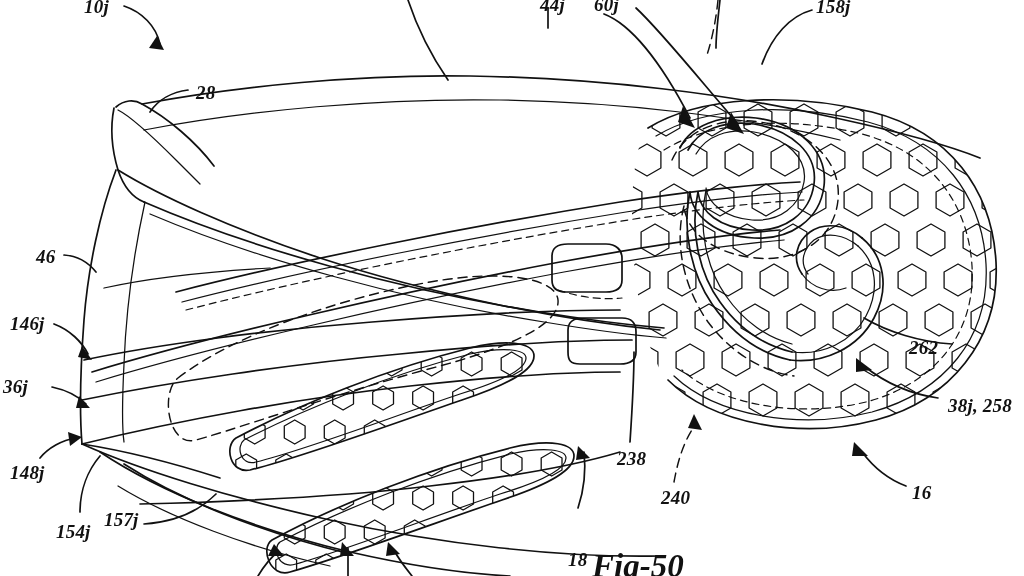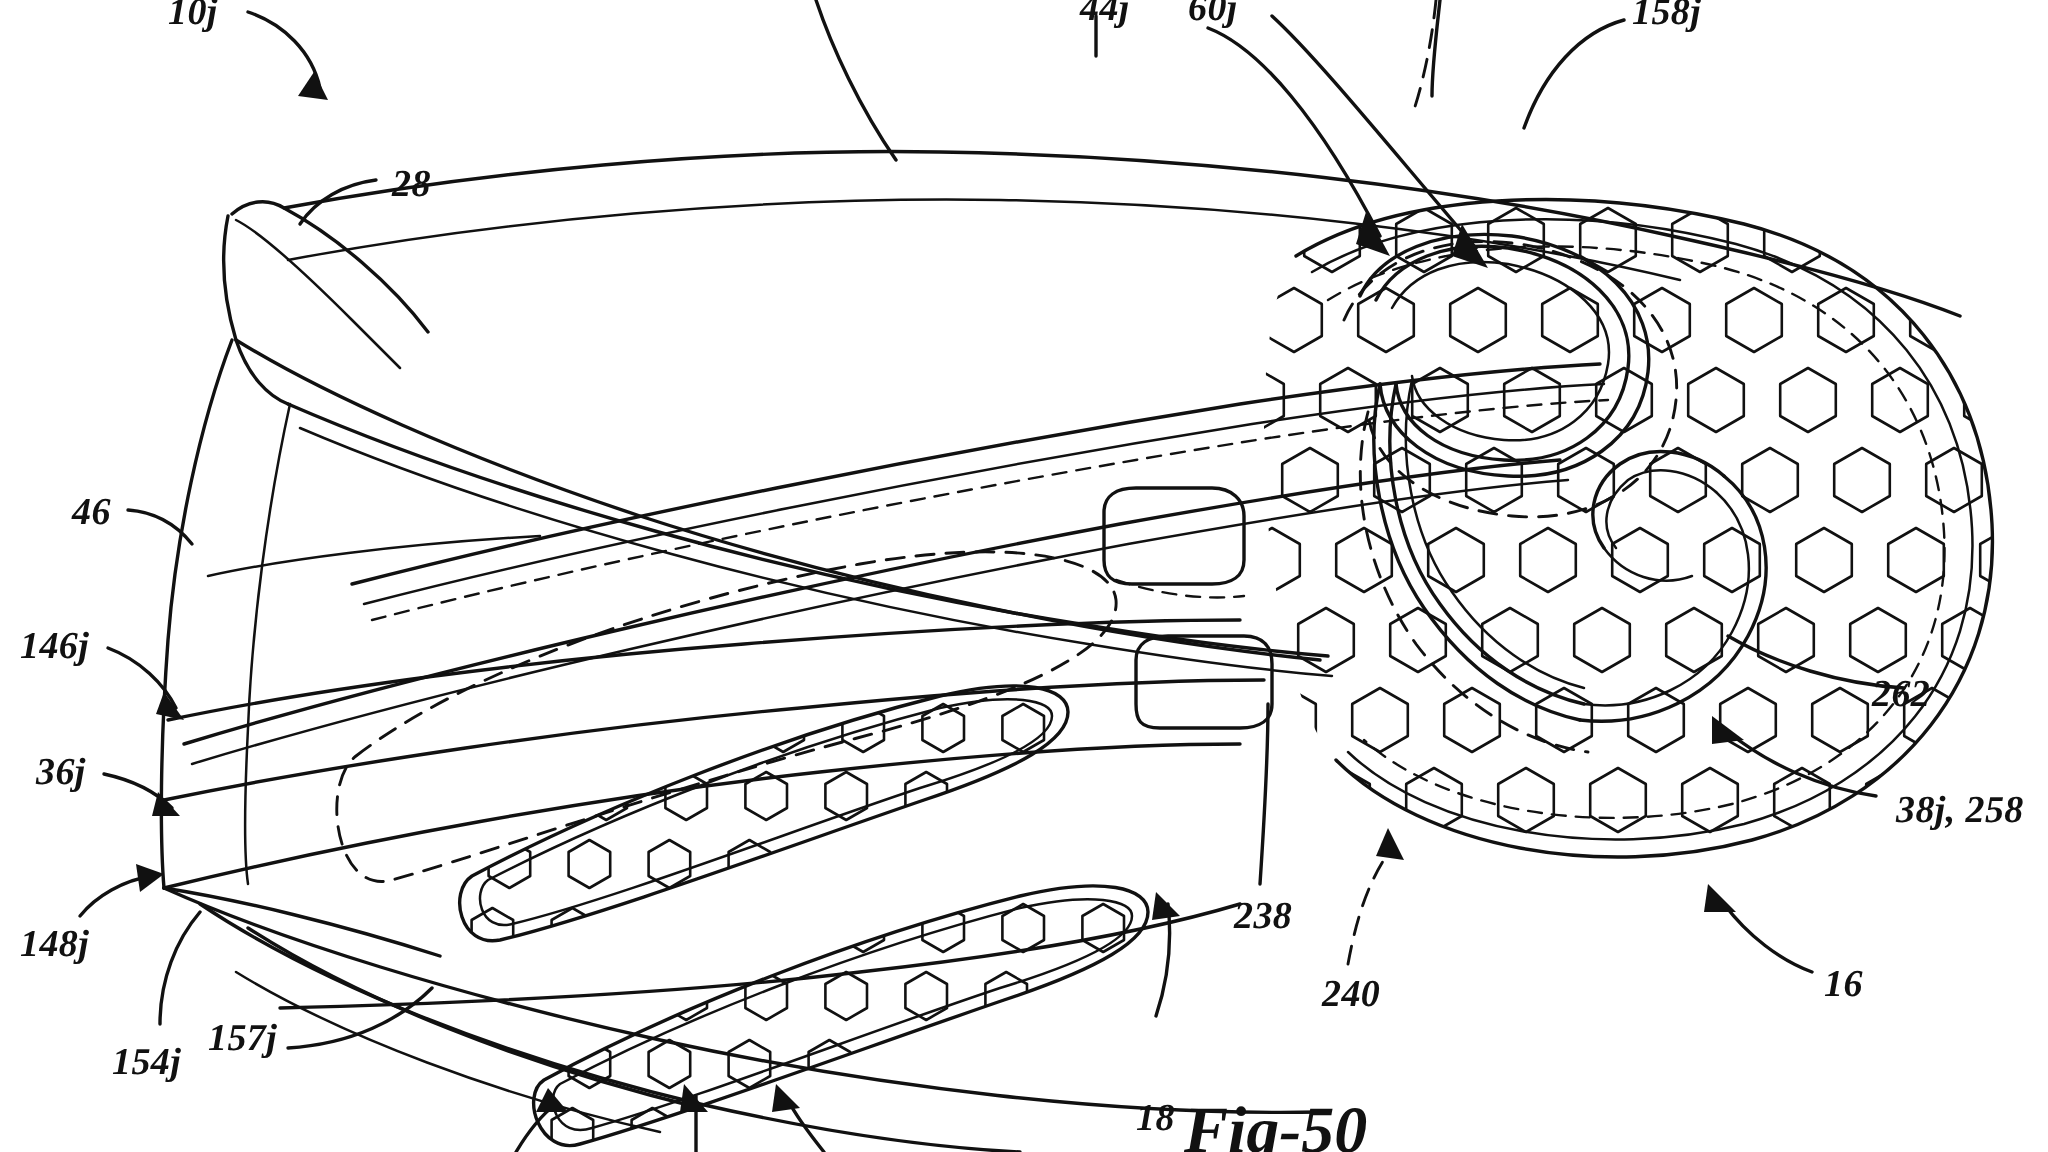--- a/index.html
+++ b/index.html
@@ -436,28 +436,28 @@
     <path class="ld" d="M720 0 C718 18 716 34 716 48"></path>
     <path class="d" d="M718 0 C716 20 712 40 706 58"></path>
   </g>
 </svg>
 
 <div id="labels">
       <div class="lbl" style="left: 84px; top: -4px;">10j</div>
       <div class="lbl" style="left: 196px; top: 82px;">28</div>
       <div class="lbl" style="left: 36px; top: 246px;">46</div>
       <div class="lbl" style="left: 10px; top: 313px;">146j</div>
-      <div class="lbl" style="left: 18px; top: 376px; font-style: italic;">36j</div>
+      <div class="lbl" style="left: 3px; top: 376px; font-style: italic;">36j</div>
       <div class="lbl" style="left: 10px; top: 462px; text-align: center;">148j</div>
       <div class="lbl" style="left: 56px; top: 521px;">154j</div>
       <div class="lbl" style="left: 104px; top: 509px;">157j</div>
       <div class="lbl" style="left: 540px; top: -6px;">44j</div>
       <div class="lbl" style="left: 594px; top: -6px;">60j</div>
       <div class="lbl" style="left: 816px; top: -4px;">158j</div>
-      <div class="lbl" style="left: 936px; top: 337px;">262</div>
+      <div class="lbl" style="left: 909px; top: 337px;">262</div>
       <div class="lbl" style="left: 948px; top: 395px;">38j, 258</div>
       <div class="lbl" style="left: 912px; top: 482px;">16</div>
       <div class="lbl" style="left: 568px; top: 512px; margin-top: 37px;">18</div>
       <div class="lbl" style="left: 617px; top: 448px; text-align: center;">238</div>
       <div class="lbl" style="left: 661px; top: 487px;">240</div>
     </div>
 
 <div class="figcap" style="left:592px;top:548px;">Fig-50</div>
 
 </div>

